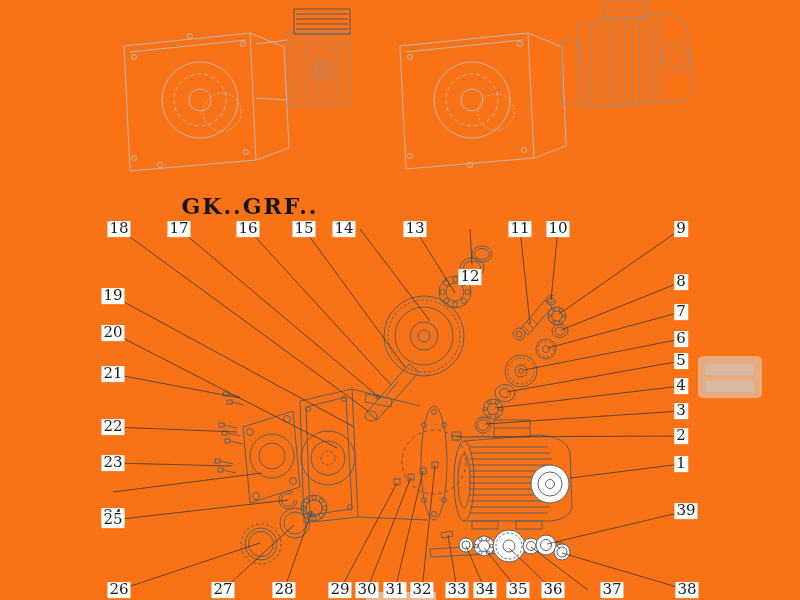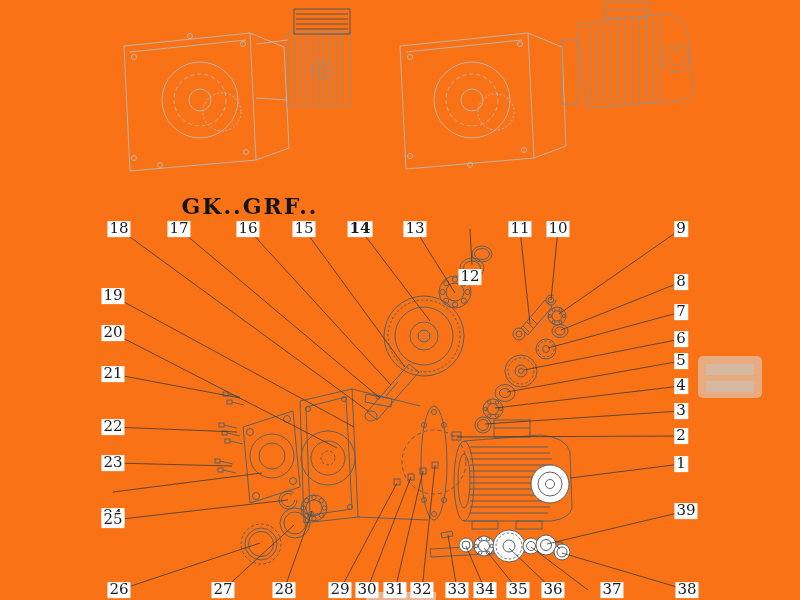--- a/index.html
+++ b/index.html
@@ -307,21 +307,21 @@
       </g>
   </svg>
 
   <div class="title" style="left:250px;top:206px;">GK..GRF..</div>
 
   <div id="callout-layer">
       <span class="callout" style="left: 119px; top: 229px;">18</span>
       <span class="callout" style="left: 179px; top: 229px;">17</span>
       <span class="callout" style="left: 248px; top: 229px;">16</span>
       <span class="callout" style="left: 304px; top: 229px;">15</span>
-      <span class="callout" style="left: 360px; top: 229px; font-weight: bold;">14</span>
+      <span class="callout" style="left: 344px; top: 229px;">14</span>
       <span class="callout" style="left: 415px; top: 229px;">13</span>
       <span class="callout" style="left: 470px; top: 229px; margin-top: 48px;">12</span>
       <span class="callout" style="left: 520px; top: 229px;">11</span>
       <span class="callout" style="left: 558px; top: 229px;">10</span>
       <span class="callout" style="left: 681px; top: 229px;">9</span>
       <span class="callout" style="left: 681px; top: 282px;">8</span>
       <span class="callout" style="left: 681px; top: 312px;">7</span>
       <span class="callout" style="left: 681px; top: 339px;">6</span>
       <span class="callout" style="left: 681px; top: 361px;">5</span>
       <span class="callout" style="left: 681px; top: 386px;">4</span>

